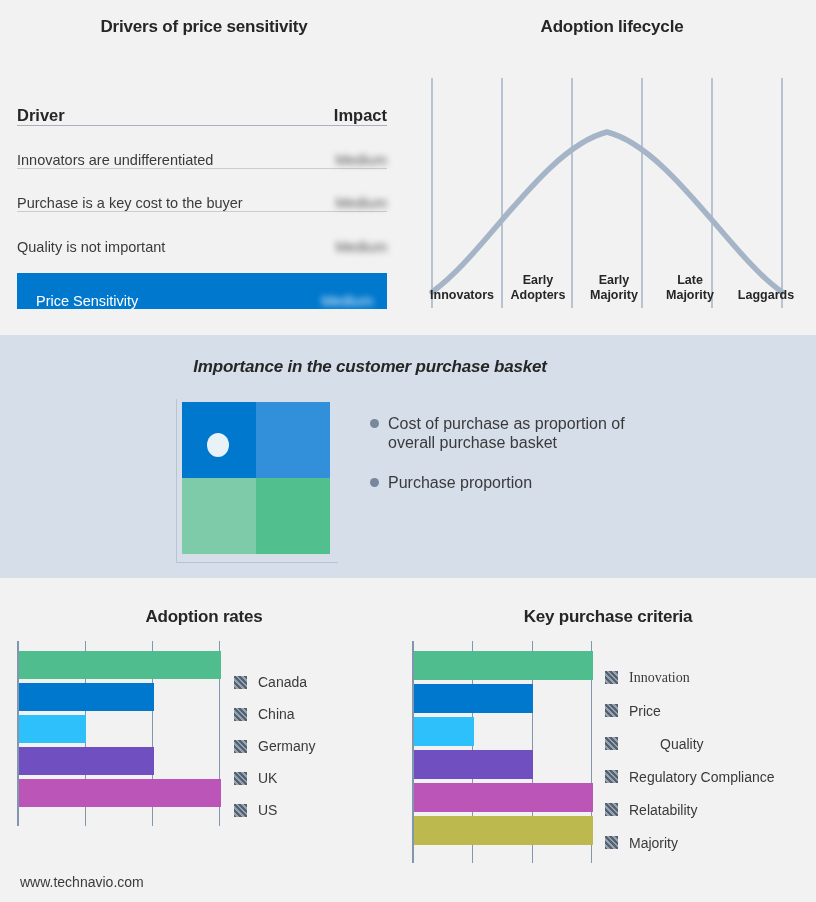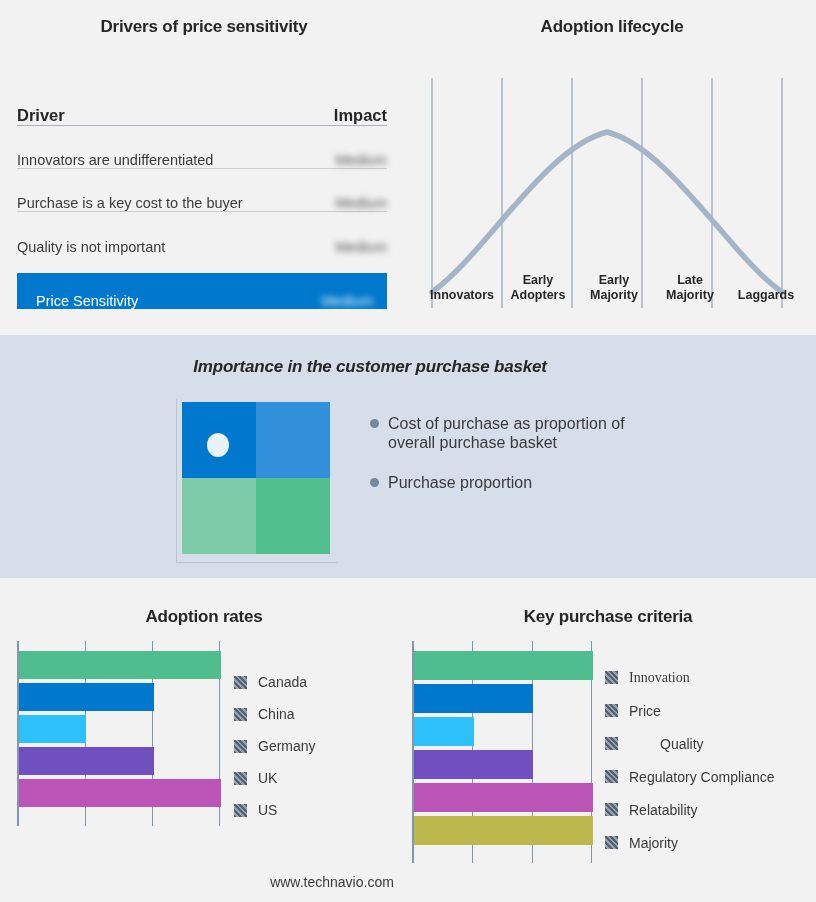--- a/index.html
+++ b/index.html
@@ -87,22 +87,22 @@
   .bar-row{position:relative;}
   .bar{height:100%;}
   .legend{position:absolute;}
   .lg-item{display:flex;align-items:center;}
   .lg-swatch{width:13px;height:13px;margin-right:11px;flex:0 0 auto;
              background:#6c7a8c;
              background-image:repeating-linear-gradient(45deg,
                 #55616f 0 2px, #97a3b2 2px 4px);}
   .lg-txt{font-size:14px;color:#3a3a3a;white-space:nowrap;}
 
-  .footer{position:absolute;left:0;top:874px;width:664px;text-align:center;
-          font-size:14px;color:#3a3a3a;}
+  .footer{position:absolute;left:0;top:874px;width:664px;text-align:left;
+          font-size:14px;color:#3a3a3a;padding-left:20px;}
 </style>
 </head>
 <body>
 
 <div class="band-top"></div>
 <div class="band-mid"></div>
 <div class="band-bot"></div>
 
 <div class="panel" id="drivers">
   <div class="panel-title">Drivers of price sensitivity</div>

